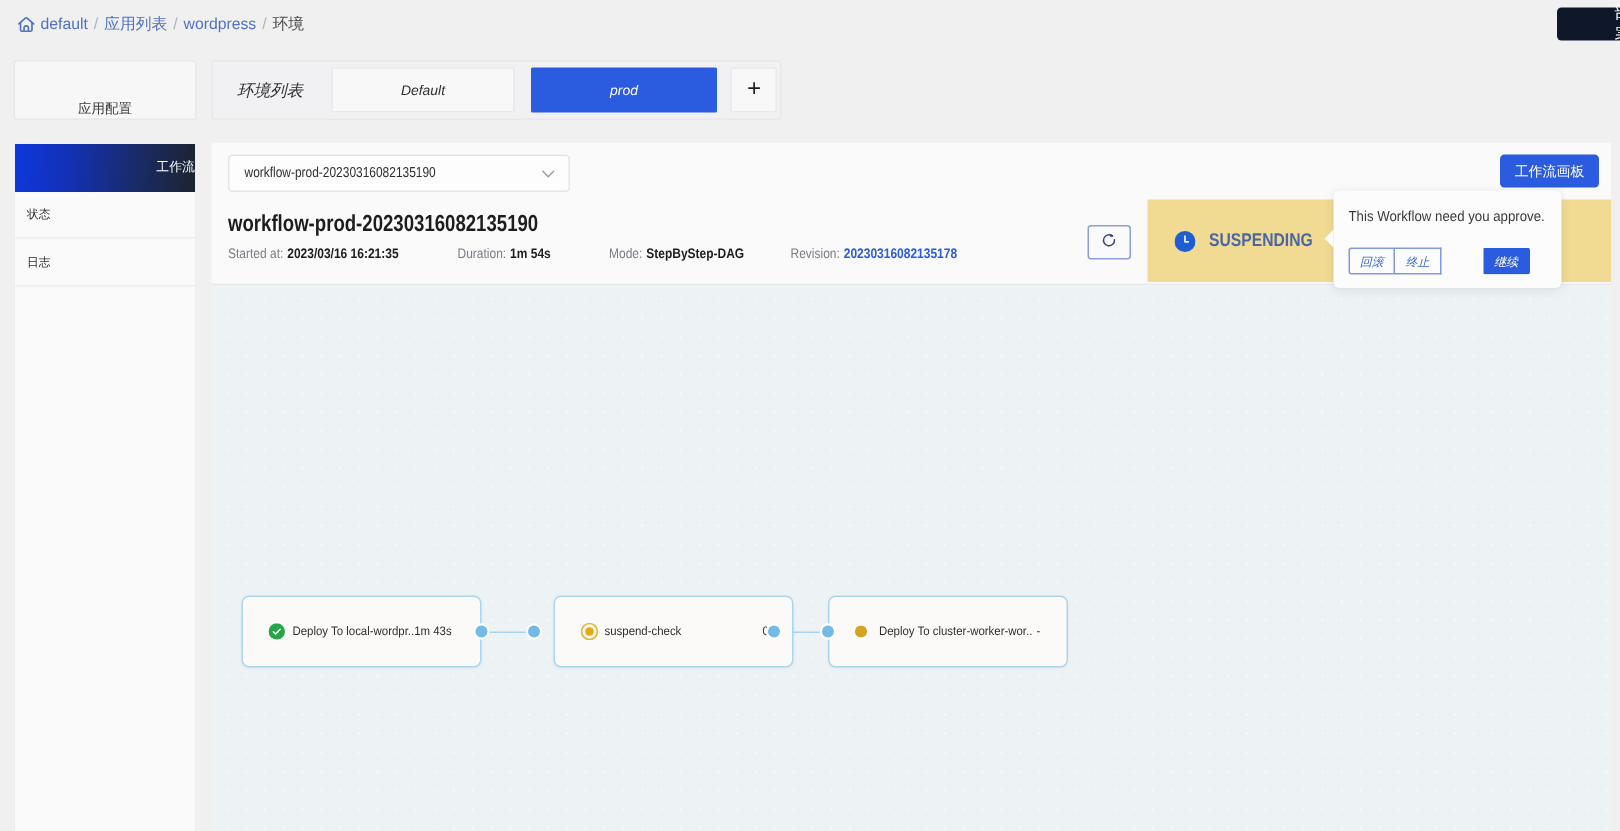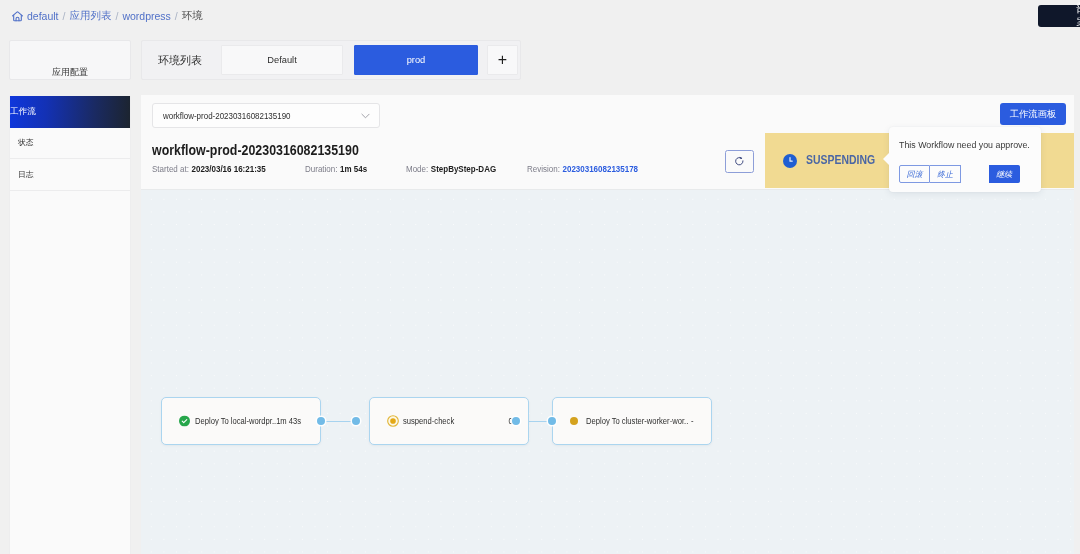--- a/index.html
+++ b/index.html
@@ -22,37 +22,37 @@
   
   .deploy-btn { position:absolute; left:1038px; top:5px; width:38px; height:22px;
     background:#0f172a; color:#fff; border-radius:3px; font-size:11.5px;
     display:flex; align-items:center; justify-content:center; border:none; cursor:pointer;padding-left:44px; }
 
   
   .appcfg-card { position:absolute; left:9px; top:40px; width:122px; height:40px;
     background:#f7f7f8; border:1px solid #e8e8ea; border-radius:2px;
     display:flex; align-items:flex-end; justify-content:center; font-size:9px; color:#3a3a3a; }
   .envlist-card { position:absolute; left:141px; top:40px; width:380px; height:40px;
-    background:#f1f1f3; border:1px solid #e8e8ea; border-radius:2px; display:flex; align-items:center; }
+    background:#f1f1f3; border:1px solid #e8e8ea; border-radius:2px; display:flex; align-items:center;font-style:italic; }
   .envlist-title { margin-left:16px; font-size:11px; color:#2f2f2f; }
   .env-tabs { display:flex; align-items:center; margin-left:19px; }
   .env-tab { width:122px; height:30px; display:flex; align-items:center; justify-content:center;
     font-size:9.3px; border-radius:1px; cursor:pointer; }
   .env-tab.active { margin-left:11px; width:124px; }
   .env-tab.inactive { background:#f8f8f9; border:1px solid #eaeaec; color:#2f2f2f; }
   .env-tab.active { background:#2b5cdf; color:#fff; border:1px solid #2b5cdf; }
   .env-add { width:31px; height:30px; margin-left:9px; background:#f8f8f9; border:1px solid #eaeaec;
     border-radius:1px; display:flex; align-items:center; justify-content:center; font-size:16px; color:#1f1f1f; cursor:pointer; font-weight:300;}
 
   
   .sidebar { position:absolute; left:9px; top:96px; width:122px; height:458px;
     background:#fafafa; border-left:1px solid #ededee; border-right:1px solid #ededee; }
   .side-item { height:31.5px; display:flex; align-items:center; padding-left:8px;
     font-size:7.8px; color:#2f2f2f; border-bottom:1px solid #ececed; cursor:pointer; }
-  .side-item.active { font-size:8.6px; padding-left:0; }
+  .side-item.active { font-size:8.6px; padding-left:0;justify-content:flex-end; }
   .side-item.active { background:linear-gradient(93deg,#0f37dc 0%,#1331b5 30%,#1a2a63 70%,#1c242f 100%); color:#fff; border-bottom:none;}
 
   
   .main { position:absolute; left:141px; top:95px; width:933px; height:459px; }
   .head-card { position:absolute; left:0; top:0; width:933px; height:95px; background:#fafafa; border-bottom:1px solid #e8eaeb; z-index:3; }
 
   .wf-select { position:absolute; left:11px; top:8px; width:228px; height:25px;
     background:#fdfdfd; border:1px solid #e5e5e7; border-radius:3px; display:flex; align-items:center; cursor:pointer;}
   .wf-select span.val { margin-left:10px; font-size:9.6px; color:#2f2f2f; transform:scaleX(0.83); transform-origin:left center; display:inline-block; white-space:nowrap;}
   .wf-caret { position:absolute; right:9px; top:50%; margin-top:-3px; width:9px; height:6px; line-height:0;}

